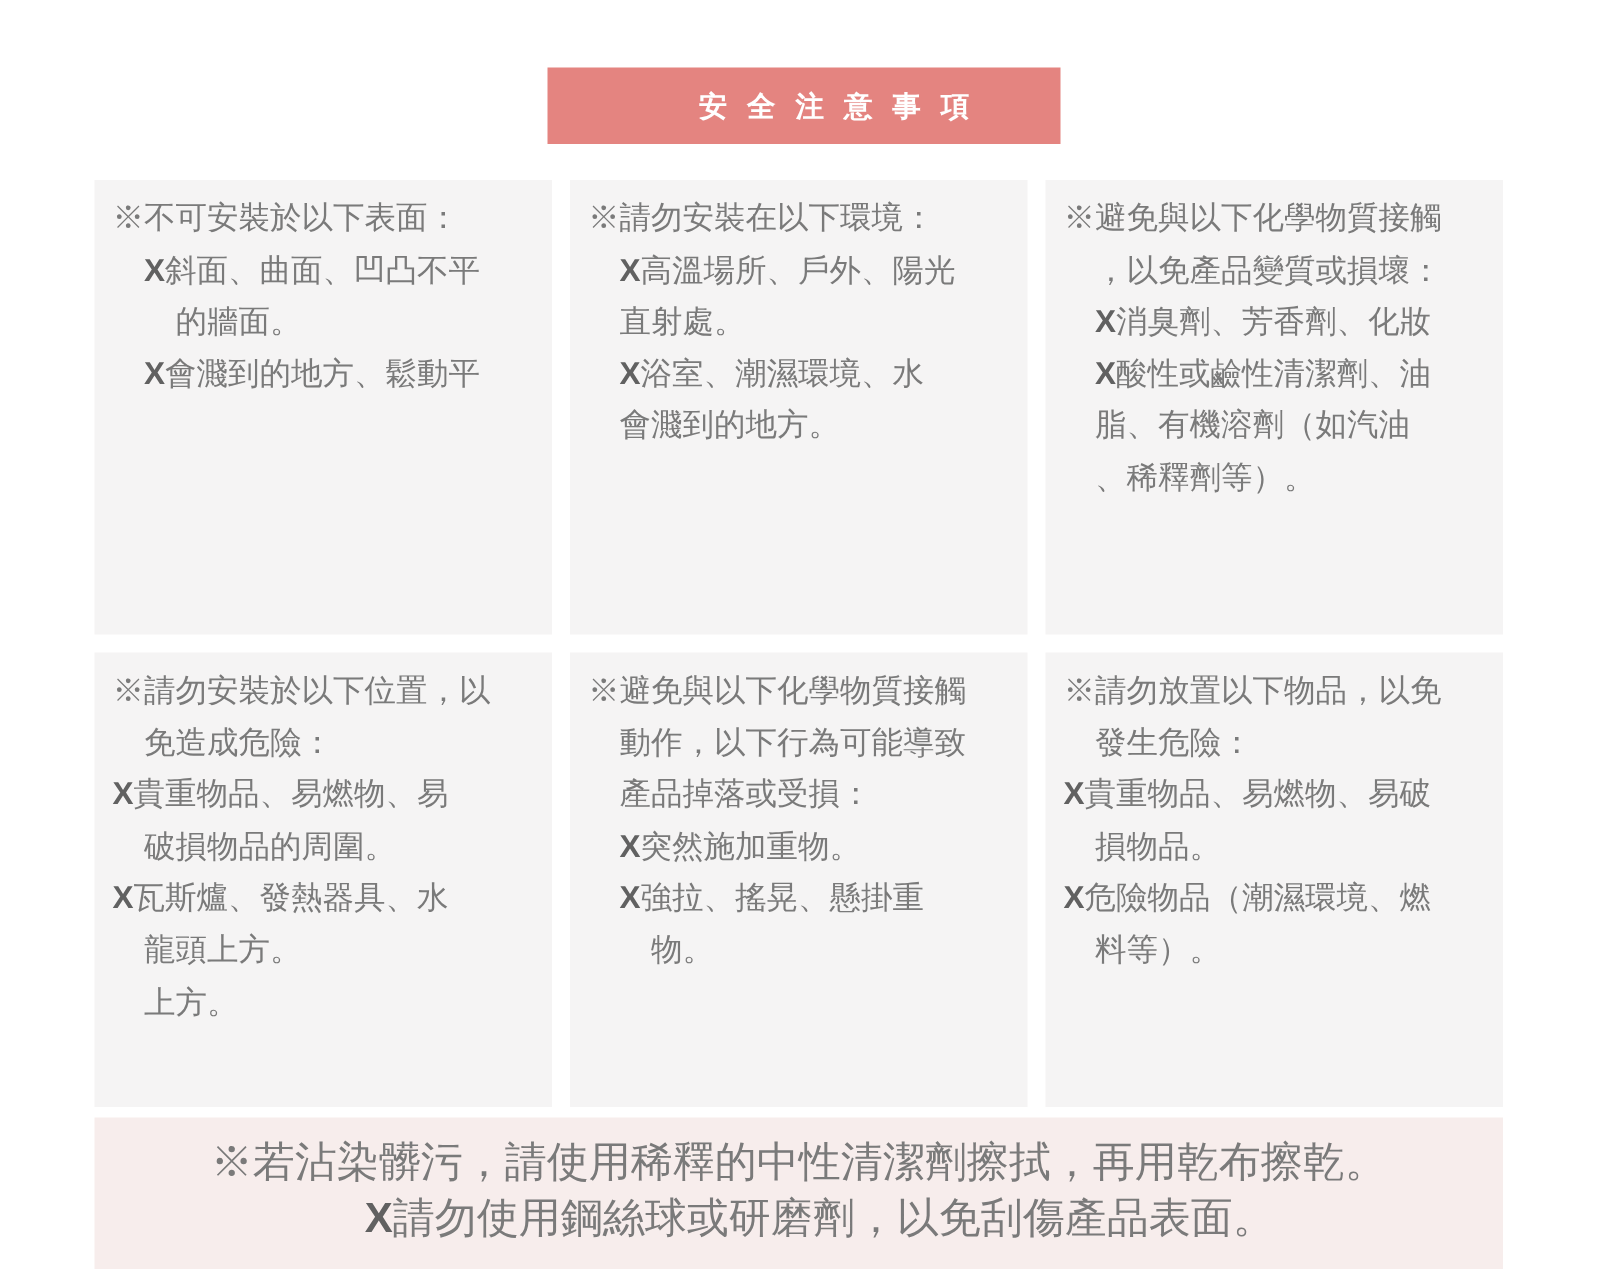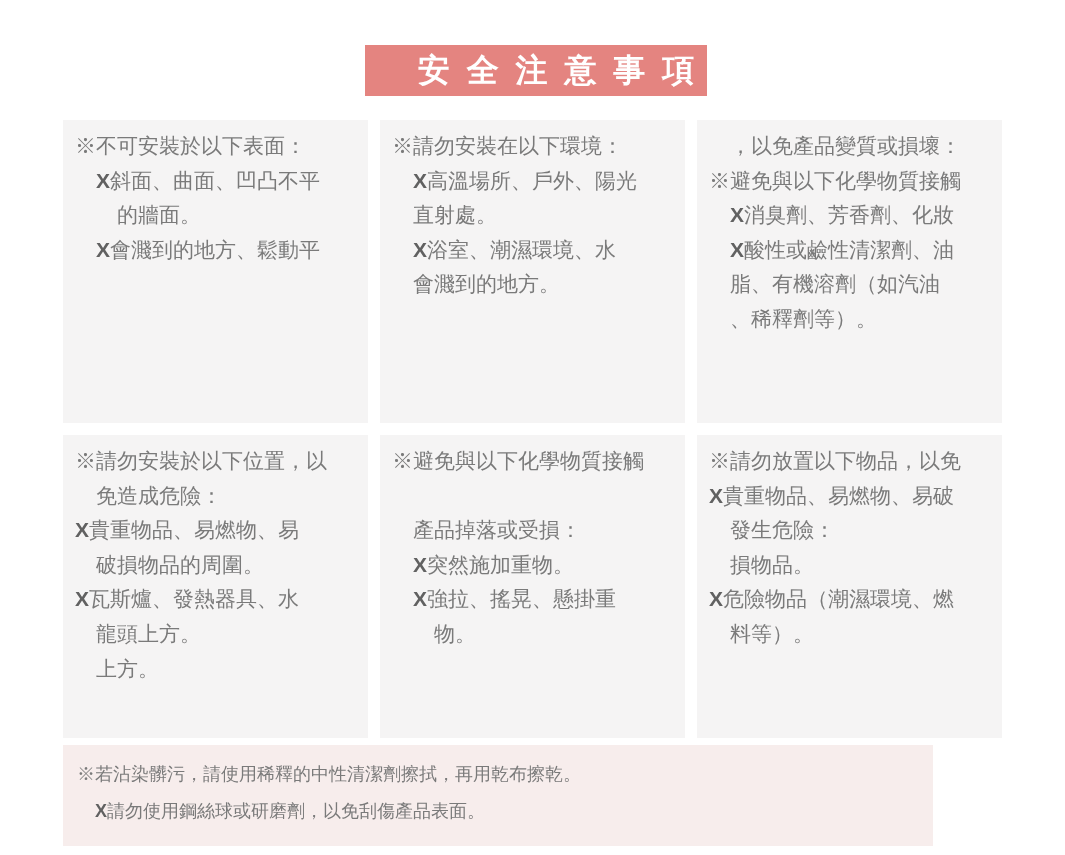--- a/index.html
+++ b/index.html
@@ -8,45 +8,45 @@
     background:#ffffff;
     font-family:"Liberation Sans", sans-serif;
   }
   .page { position:relative; width:1065px; height:855px; background:#ffffff; overflow:hidden; }
 
   .title-bar {
     position:absolute; left:365px; top:45px; width:342px; height:51px;
     background:var(--title-bg,#e48480);
     color:var(--title-text,#ffffff);
     display:flex; align-items:center; justify-content:center;
-    font-size:32px; font-weight:bold; letter-spacing:4px;padding-left:44px;
+    font-size:19px; font-weight:bold; letter-spacing:4px;padding-left:44px;
   }
 
   .grid {
     position:absolute; left:63px; top:120px; width:939px;
     display:grid; grid-template-columns:repeat(3,1fr);
     column-gap:9px; row-gap:10px;gap:12px;
   }
   .card {
     height:303px;
     background:var(--card-bg,#f5f4f4);
     padding:9px 12px;
     color:var(--text,#7a7a7a);
     font-size:21px; line-height:34.6px;
   }
   .line { white-space:pre-wrap; }
   .mark-x { font-weight:bold; color:var(--mark,#616161); }
   .mark-head { color:var(--text,#7a7a7a); }
 
   .note {
-    position:absolute; left:63px; top:745px; width:870px; height:101px;
+    position:absolute; left:63px; top:745px; width:939px; height:101px;
     background:var(--note-bg,#f7edec);
     padding:11px 14px;
     color:var(--text,#7a7a7a);
-    font-size:18px; line-height:37px;
+    font-size:28px; line-height:37px;text-align:center;
   }
 </style>
 </head>
 <body>
 
 <div class="page">
   <div class="title-bar">安 全 注 意 事 項</div>
 
   <div class="grid">
     <div class="card">
@@ -56,48 +56,48 @@
         <div class="line"><span>　</span><span class="mark-x">X</span><span>會濺到的地方、鬆動平</span></div>
       </div>
     <div class="card">
         <div class="line"><span class="mark-head">※</span><span>請勿安裝在以下環境：</span></div>
         <div class="line"><span>　</span><span class="mark-x">X</span><span>高溫場所、戶外、陽光</span></div>
         <div class="line"><span>　</span><span>直射處。</span></div>
         <div class="line"><span>　</span><span class="mark-x">X</span><span>浴室、潮濕環境、水</span></div>
         <div class="line"><span>　</span><span>會濺到的地方。</span></div>
       </div>
     <div class="card">
+        <div class="line"><span class="mark-head">※</span><span>避免與以下化學物質接觸</span></div>
         <div class="line"><span>　</span><span>，以免產品變質或損壞：</span></div>
-        <div class="line"><span class="mark-head">※</span><span>避免與以下化學物質接觸</span></div>
         <div class="line"><span>　</span><span class="mark-x">X</span><span>消臭劑、芳香劑、化妝</span></div>
         <div class="line"><span>　</span><span class="mark-x">X</span><span>酸性或鹼性清潔劑、油</span></div>
         <div class="line"><span>　</span><span>脂、有機溶劑（如汽油</span></div>
         <div class="line"><span>　</span><span>、稀釋劑等）。</span></div>
       </div>
     <div class="card">
         <div class="line"><span class="mark-head">※</span><span>請勿安裝於以下位置，以</span></div>
         <div class="line"><span>　</span><span>免造成危險：</span></div>
         <div class="line"><span class="mark-x">X</span><span>貴重物品、易燃物、易</span></div>
         <div class="line"><span>　</span><span>破損物品的周圍。</span></div>
         <div class="line"><span class="mark-x">X</span><span>瓦斯爐、發熱器具、水</span></div>
         <div class="line"><span>　</span><span>龍頭上方。</span></div>
         <div class="line"><span>　</span><span>上方。</span></div>
       </div>
     <div class="card">
         <div class="line"><span class="mark-head">※</span><span>避免與以下化學物質接觸</span></div>
-        <div class="line"><span>　</span></div>
+        <div class="line"><span>　</span><span>動作，以下行為可能導致</span></div>
         <div class="line"><span>　</span><span>產品掉落或受損：</span></div>
         <div class="line"><span>　</span><span class="mark-x">X</span><span>突然施加重物。</span></div>
         <div class="line"><span>　</span><span class="mark-x">X</span><span>強拉、搖晃、懸掛重</span></div>
         <div class="line"><span>　　</span><span>物。</span></div>
       </div>
     <div class="card">
         <div class="line"><span class="mark-head">※</span><span>請勿放置以下物品，以免</span></div>
+        <div class="line"><span>　</span><span>發生危險：</span></div>
         <div class="line"><span class="mark-x">X</span><span>貴重物品、易燃物、易破</span></div>
-        <div class="line"><span>　</span><span>發生危險：</span></div>
         <div class="line"><span>　</span><span>損物品。</span></div>
         <div class="line"><span class="mark-x">X</span><span>危險物品（潮濕環境、燃</span></div>
         <div class="line"><span>　</span><span>料等）。</span></div>
       </div>
   </div>
 
   <div class="note">
       <div class="line"><span class="mark-head">※</span><span>若沾染髒污，請使用稀釋的中性清潔劑擦拭，再用乾布擦乾。</span></div>
       <div class="line"><span>　</span><span class="mark-x">X</span><span>請勿使用鋼絲球或研磨劑，以免刮傷產品表面。</span></div>
     </div>

